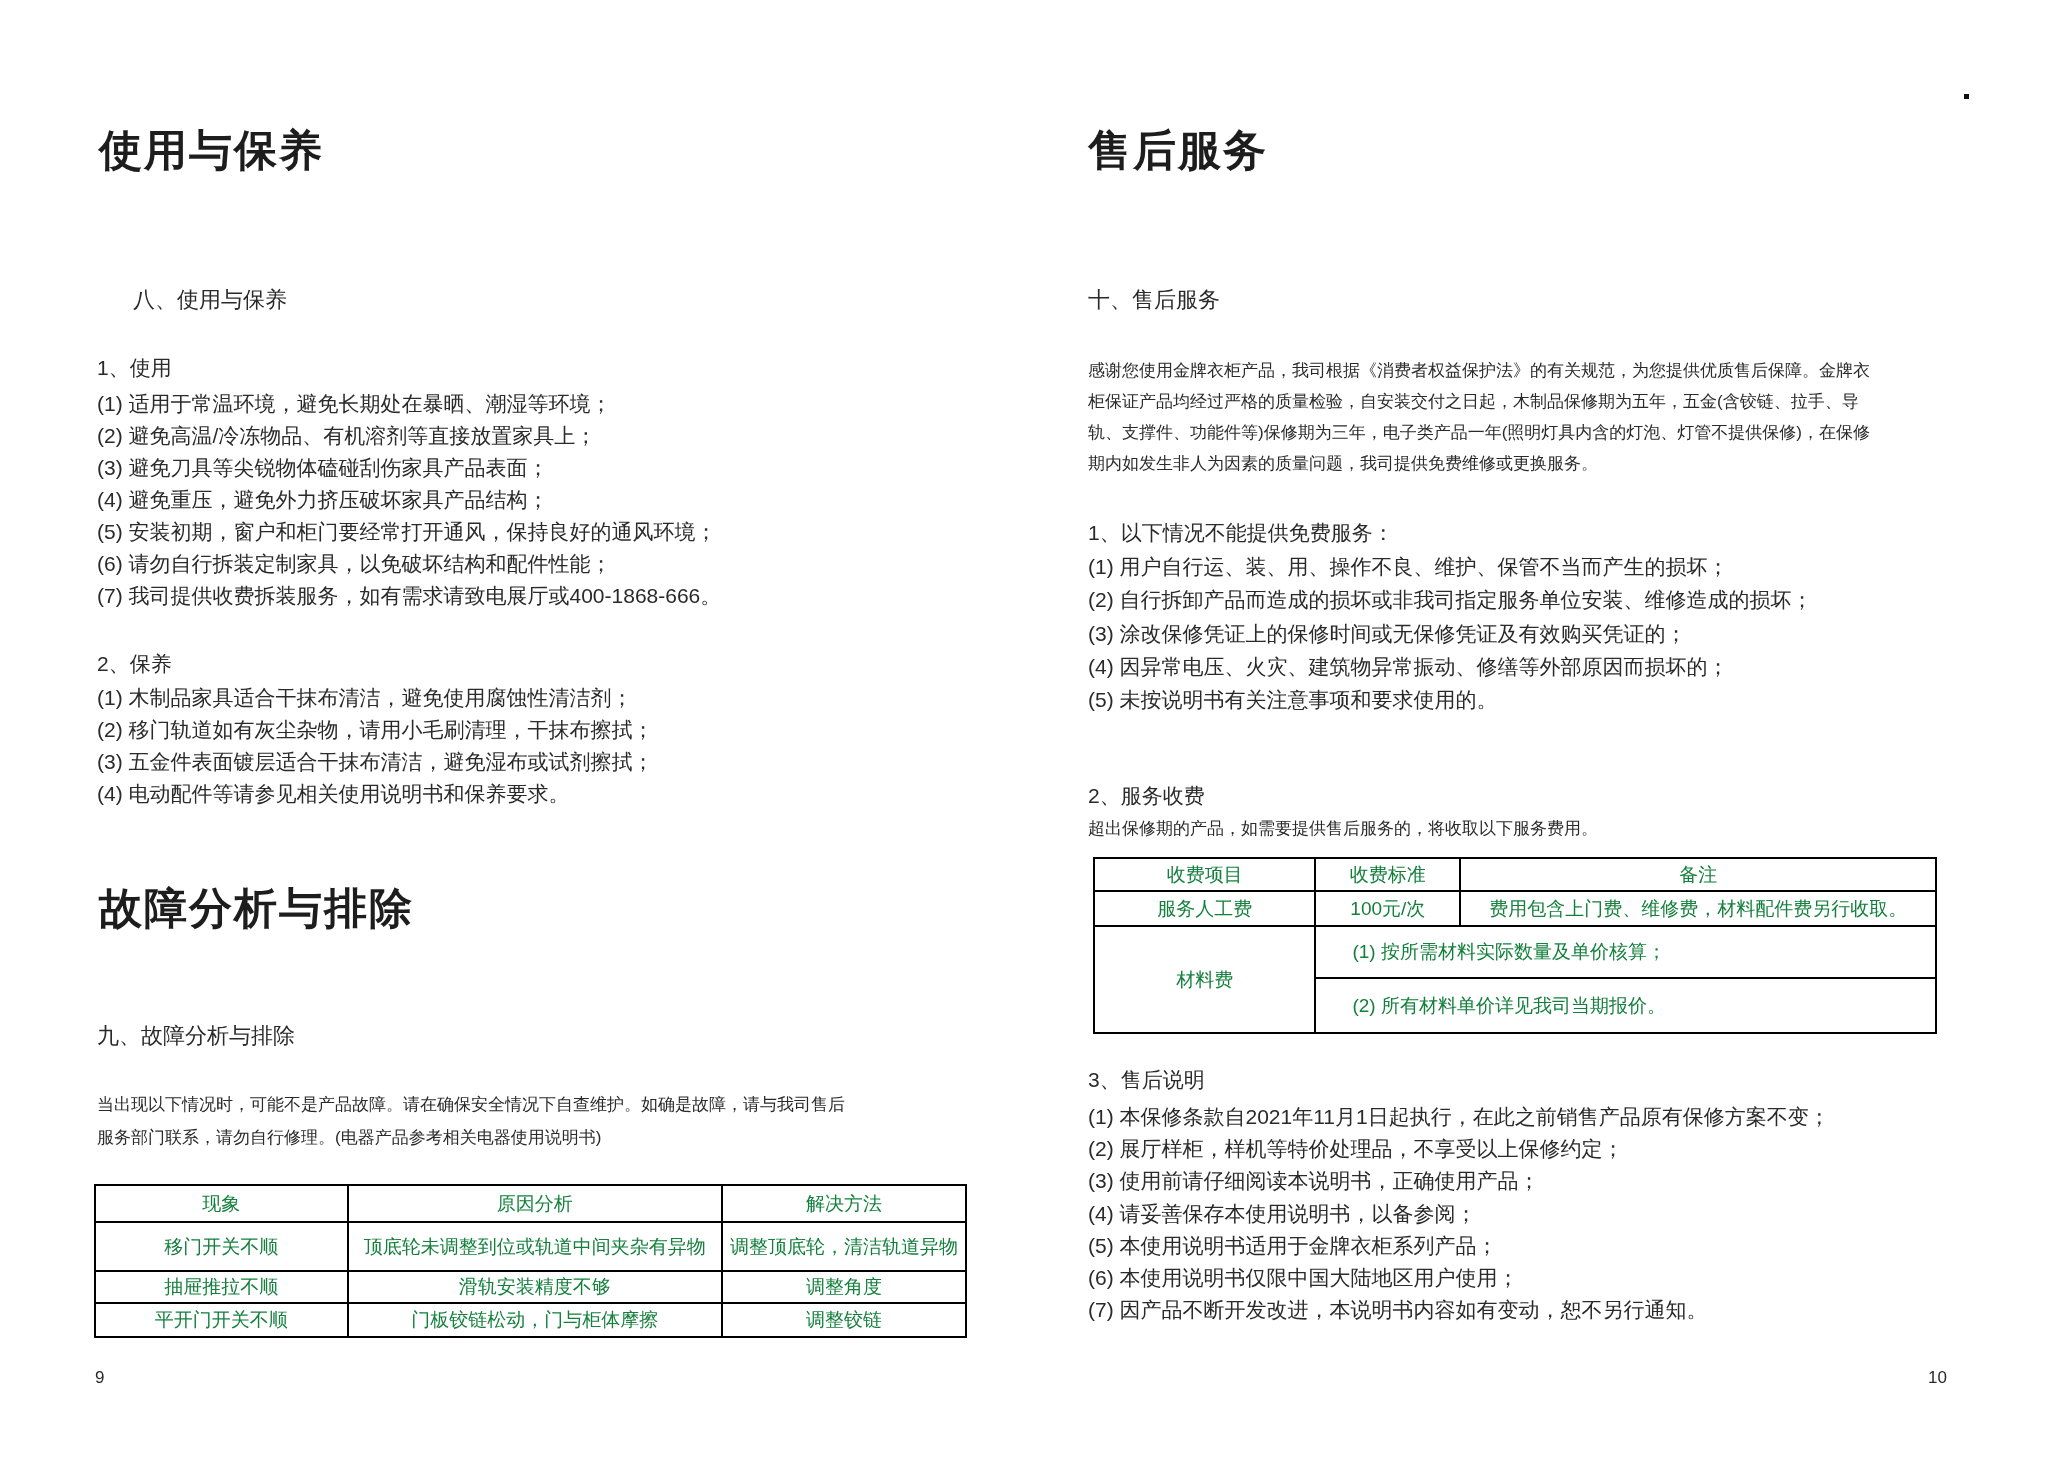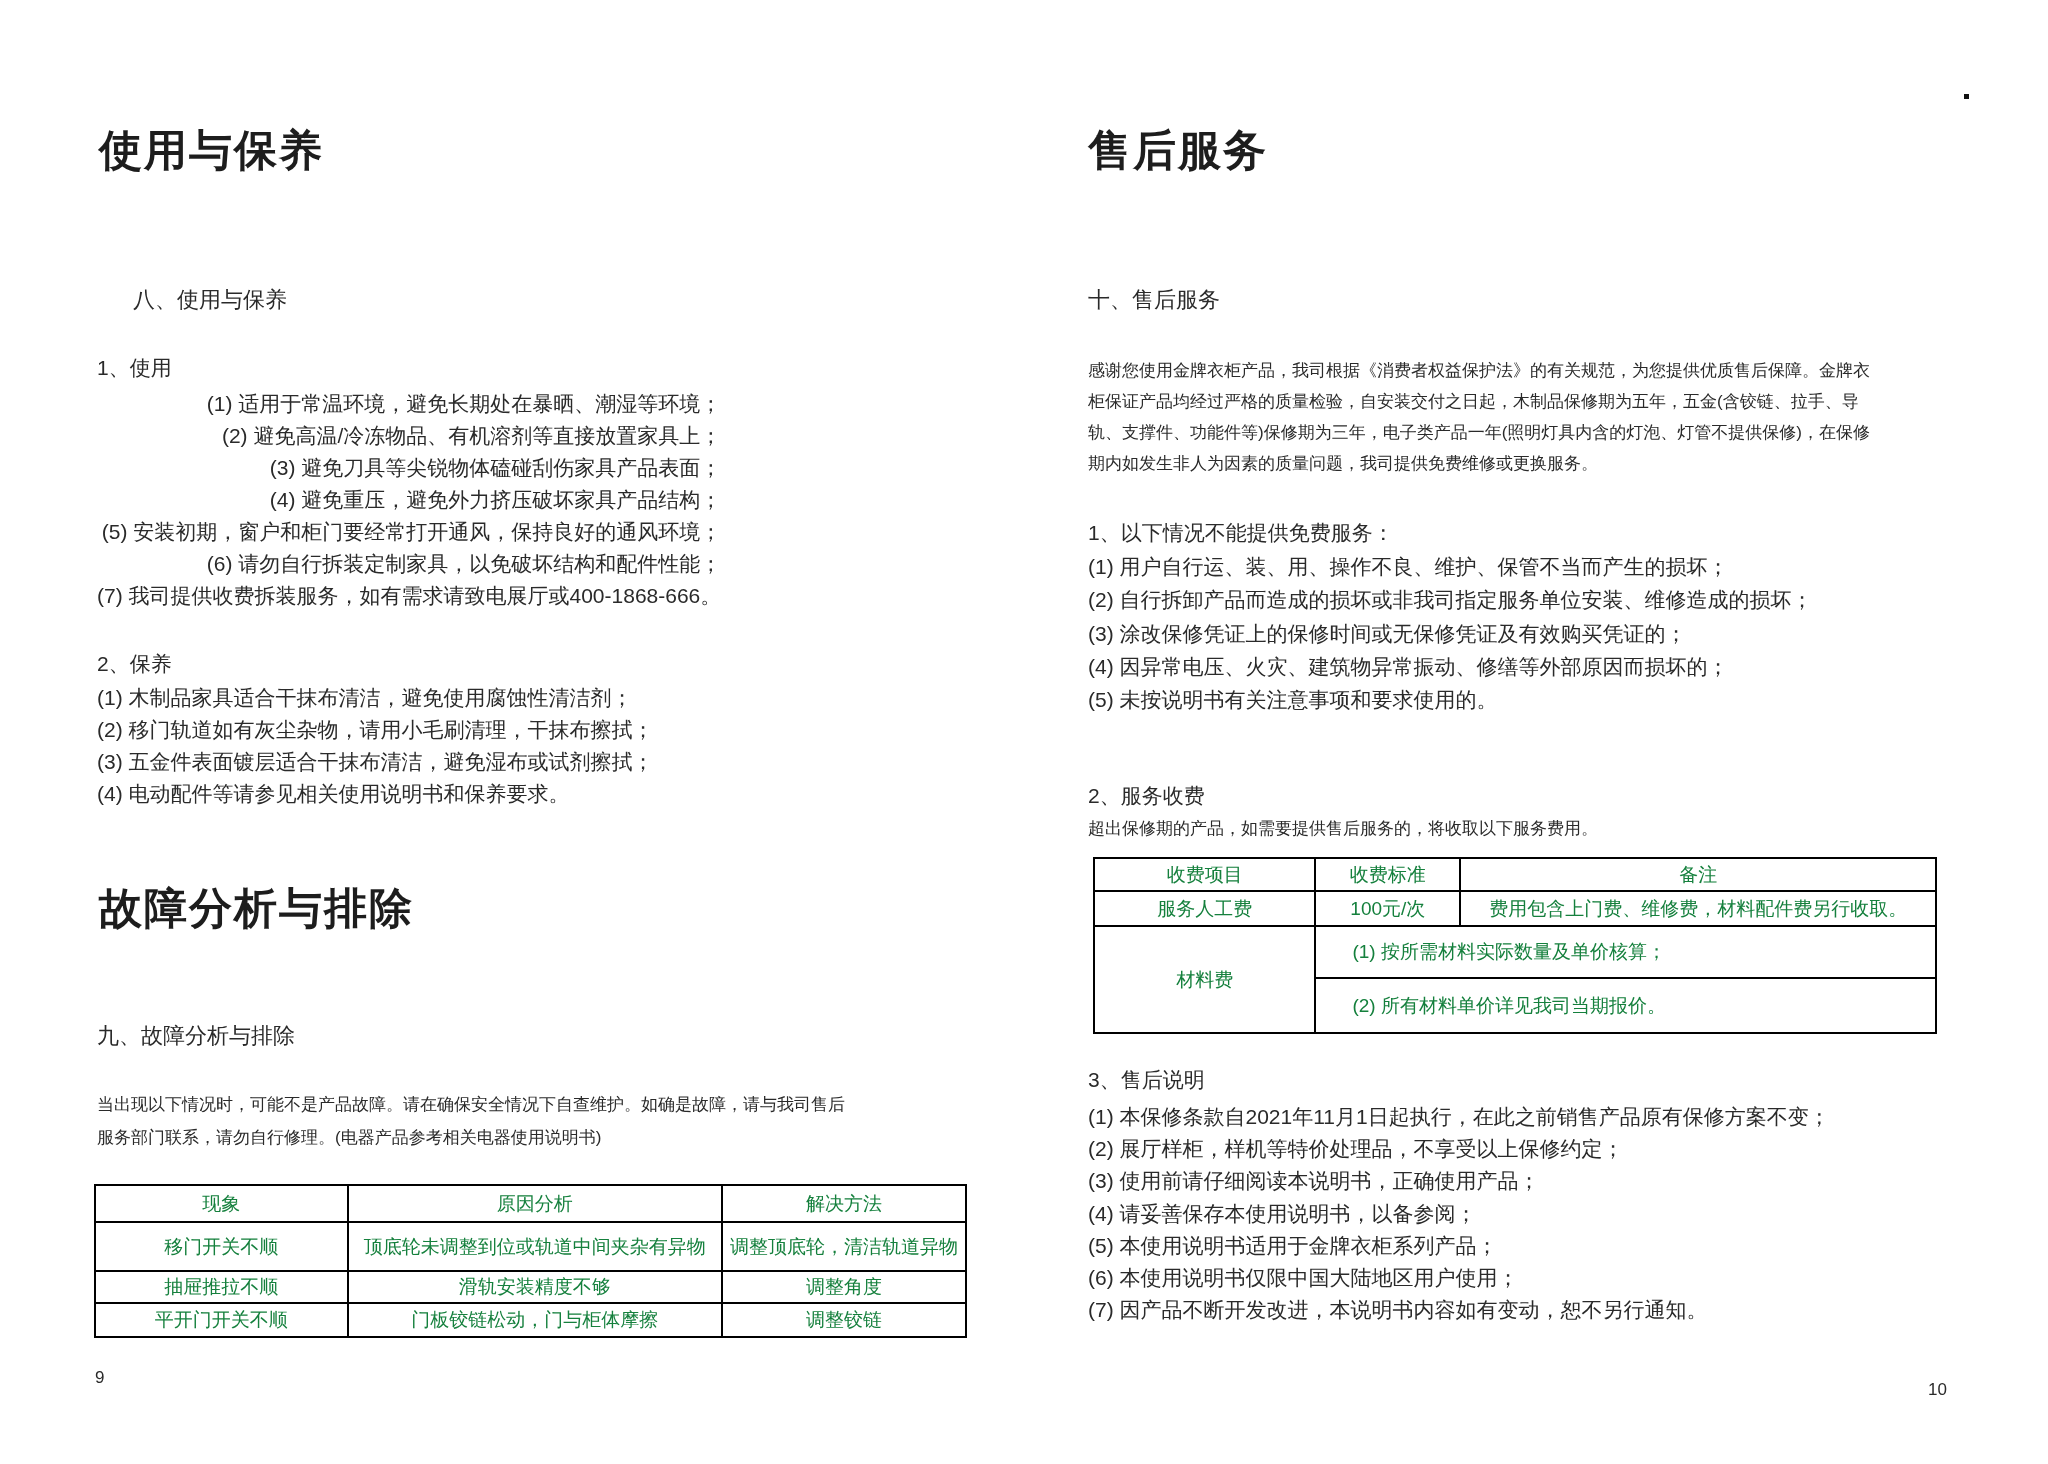--- a/index.html
+++ b/index.html
@@ -74,21 +74,21 @@
 <div class="canvas">
 
   <div>
 
     <div class="abs page-title" style="left:99px;top:126px;">使用与保养</div>
 
     <div class="abs sec-heading" style="left:97px;top:284px;margin-left:36px;">八、使用与保养</div>
 
     <div class="abs sub-title" style="left:97px;top:352px;">1、使用</div>
 
-    <div class="abs body-list" style="left:97px;top:388px;text-align:right;">
+    <div class="abs body-list" style="left:97px;top:388px;">
       <div>(1) 适用于常温环境，避免长期处在暴晒、潮湿等环境；</div>
       <div>(2) 避免高温/冷冻物品、有机溶剂等直接放置家具上；</div>
       <div>(3) 避免刀具等尖锐物体磕碰刮伤家具产品表面；</div>
       <div>(4) 避免重压，避免外力挤压破坏家具产品结构；</div>
       <div>(5) 安装初期，窗户和柜门要经常打开通风，保持良好的通风环境；</div>
       <div>(6) 请勿自行拆装定制家具，以免破坏结构和配件性能；</div>
       <div>(7) 我司提供收费拆装服务，如有需求请致电展厅或400-1868-666。</div>
     </div>
 
     <div class="abs sub-title" style="left:97px;top:648px;">2、保养</div>
@@ -199,16 +199,16 @@
     <div class="abs body-list" style="left:1088px;top:1101px;line-height:32.2px;">
       <div>(1) 本保修条款自2021年11月1日起执行，在此之前销售产品原有保修方案不变；</div>
       <div>(2) 展厅样柜，样机等特价处理品，不享受以上保修约定；</div>
       <div>(3) 使用前请仔细阅读本说明书，正确使用产品；</div>
       <div>(4) 请妥善保存本使用说明书，以备参阅；</div>
       <div>(5) 本使用说明书适用于金牌衣柜系列产品；</div>
       <div>(6) 本使用说明书仅限中国大陆地区用户使用；</div>
       <div>(7) 因产品不断开发改进，本说明书内容如有变动，恕不另行通知。</div>
     </div>
 
-    <div class="abs page-num" style="left:1928px;top:1366px;margin-top:12px;">10</div>
+    <div class="abs page-num" style="left:1928px;top:1366px;">10</div>
   </div>
 
 </div>
 
 </body></html>

